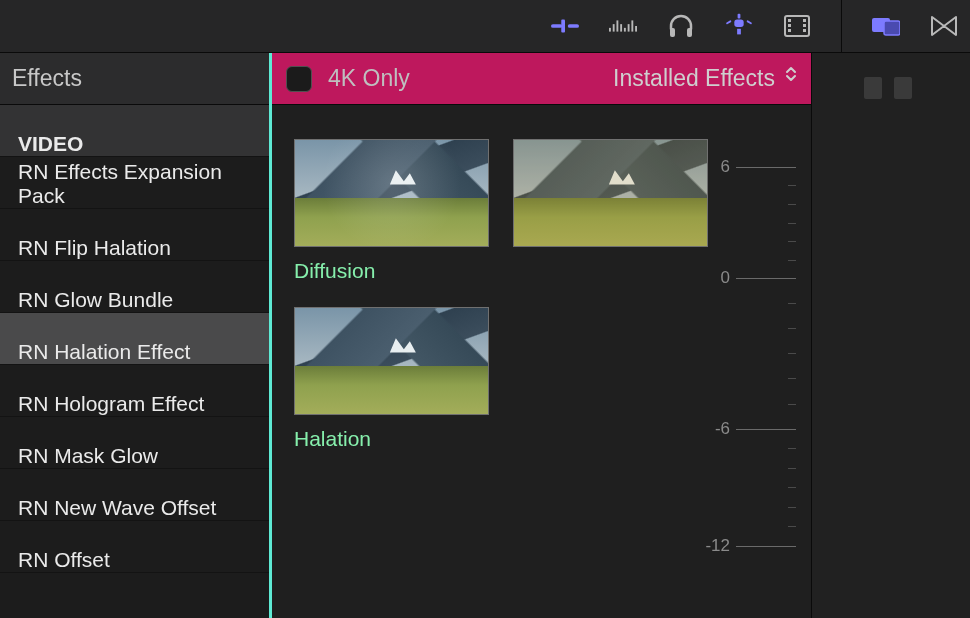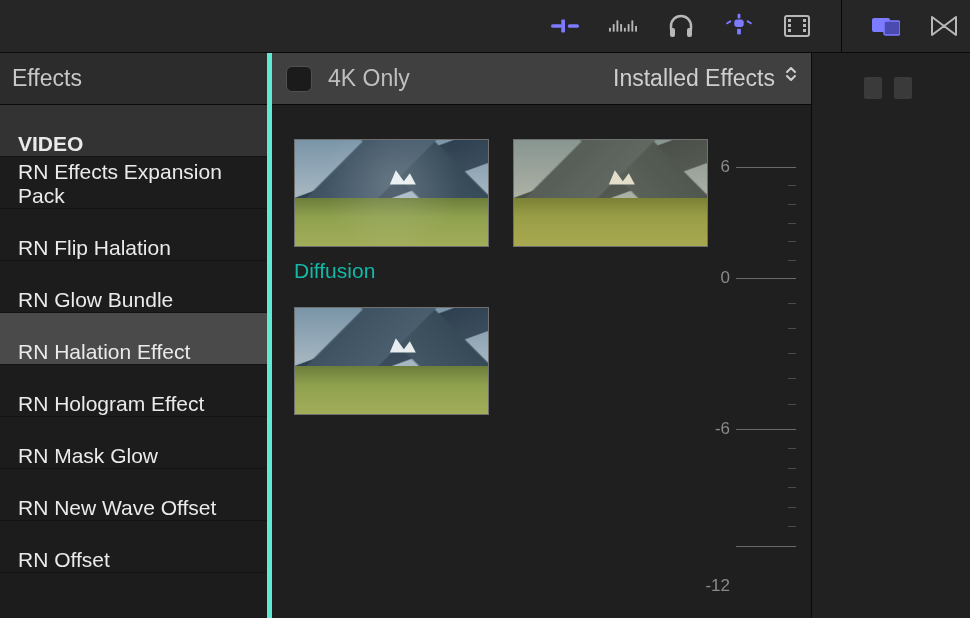--- a/index.html
+++ b/index.html
@@ -42,21 +42,21 @@
   
   .main {
     display: flex;
     height: calc(100% - 53px);
   }
 
   
   .sidebar {
     width: 272px;
     background: #1c1c1c;
-    border-right: 5px solid #5eead4;
+    border-right: 3px solid #5eead4;
     display: flex;
     flex-direction: column;
   }
   .sidebar-header {
     height: 52px;
     background: #2c2c2d;
     display: flex;
     align-items: center;
     padding: 0 12px;
     font-size: 23px;
@@ -90,21 +90,21 @@
   
   .center {
     flex: 1;
     background: #1f1f1f;
     border-right: 1px solid #0a0a0a;
     display: flex;
     flex-direction: column;
   }
   .center-header {
     height: 52px;
-    background: #404040;
+    background: #be185d;
     display: flex;
     align-items: center;
     padding: 0 14px;
     gap: 16px;
     border-bottom: 1px solid #0a0a0a;
   }
   .checkbox {
     width: 26px;
     height: 26px;
     border-radius: 6px;
@@ -189,21 +189,21 @@
   }
   .thumb.glow::after {
     content: "";
     position: absolute;
     inset: 0;
     background: radial-gradient(circle at 50% 40%, rgba(255,255,255,0.15) 0%, rgba(255,255,255,0) 60%);
   }
   .effect-label {
     margin-top: 12px;
     font-size: 21px;
-    color: #14b8a6;
+    color: #86efac;
   }
 
   
   .meters {
     width: 158px;
     background: #212121;
     position: relative;
     padding-top: 20px;
   }
   .meter-scale {
@@ -395,20 +395,21 @@
               <div class="ground"></div>
           </div>
         </div>
         <div class="effect-tile">
           <div class="thumb">
             <div class="sky"></div>
               <div class="mountain"></div>
               <div class="snow"></div>
               <div class="ground"></div>
           </div>
+          <div class="effect-label">Halation</div>
         </div>
       </div>
     </div>
   </div>
 
   <div class="meters">
     <div class="meter-bars">
       <div class="bar"></div>
       <div class="bar"></div>
     </div>
@@ -427,18 +428,18 @@
         <div class="tick-line minor" style="top: 52.5%;"></div>
         <div class="tick-line minor" style="top: 57%;"></div>
         <div class="tick-line minor" style="top: 61.5%;"></div>
         <div class="tick-label" style="top: 66%;">-6</div>
         <div class="tick-line major" style="top: 66%;"></div>
         <div class="tick-line minor" style="top: 69.5%;"></div>
         <div class="tick-line minor" style="top: 73%;"></div>
         <div class="tick-line minor" style="top: 76.5%;"></div>
         <div class="tick-line minor" style="top: 80%;"></div>
         <div class="tick-line minor" style="top: 83.5%;"></div>
-        <div class="tick-label" style="top: 87%; margin-top: 40px;">-12</div>
+        <div class="tick-label" style="top: 87%;">-12</div>
         <div class="tick-line major" style="top: 87%;"></div>
       </div>
   </div>
 
 </div>
 
 </body></html>

